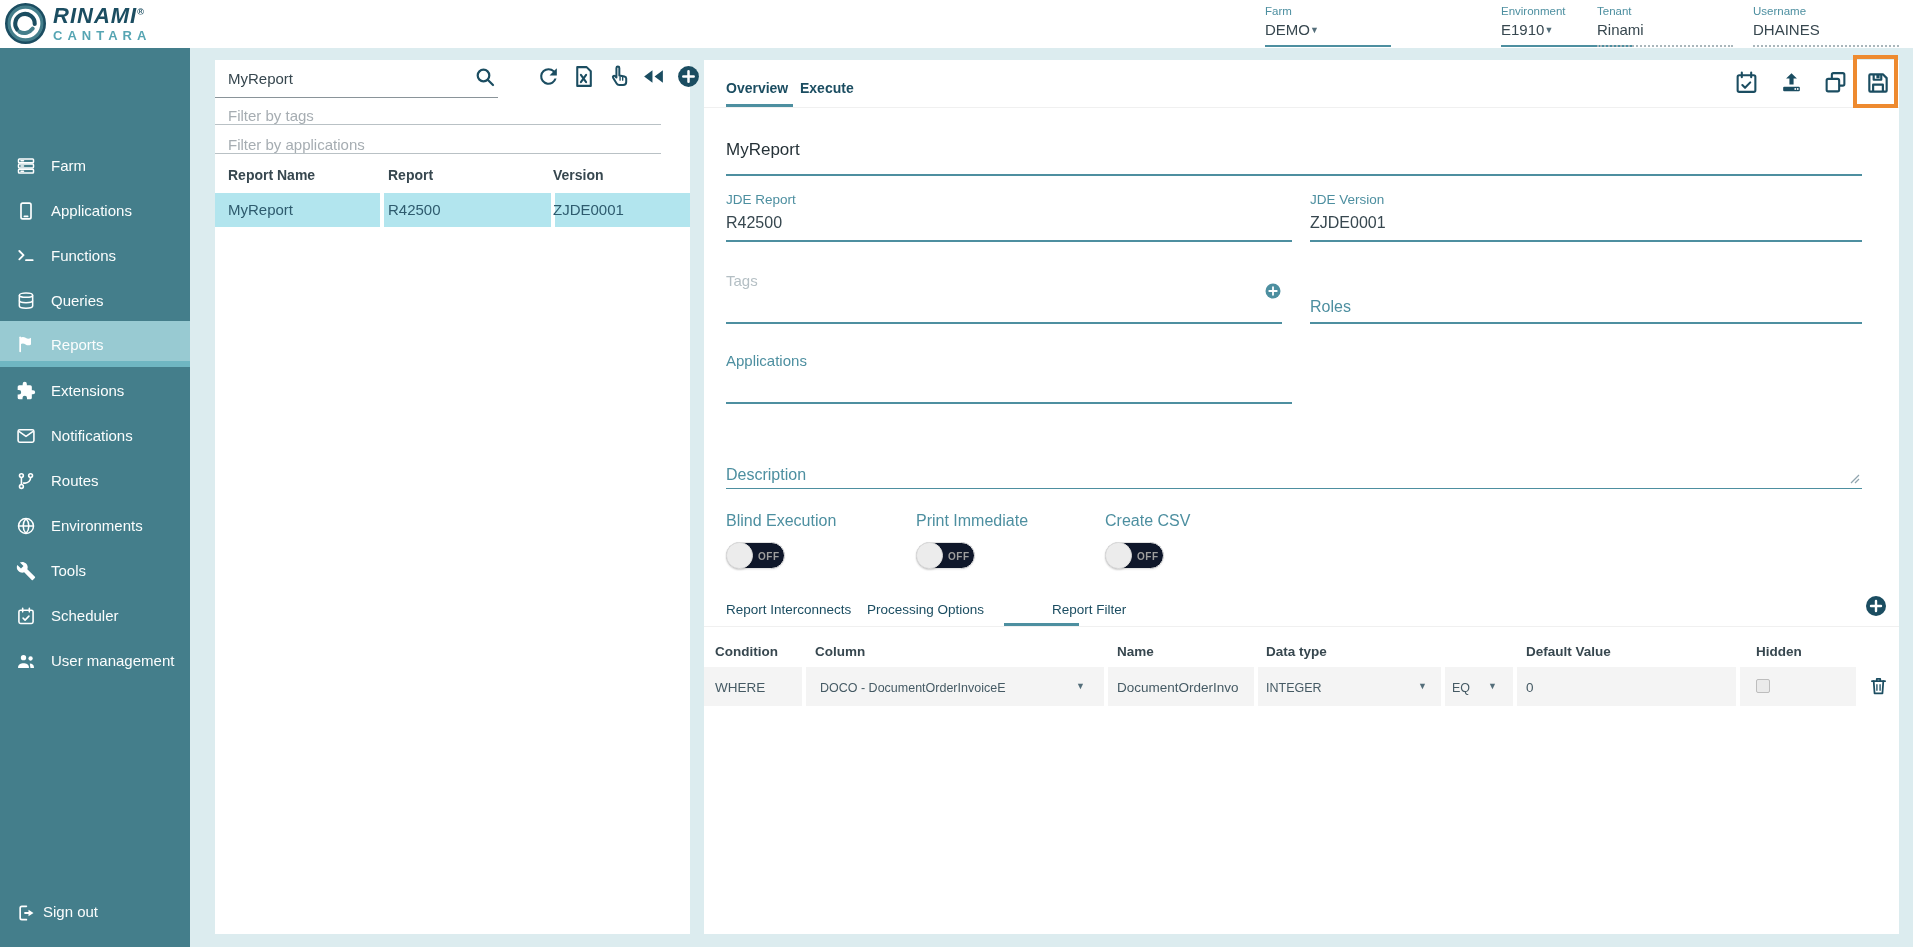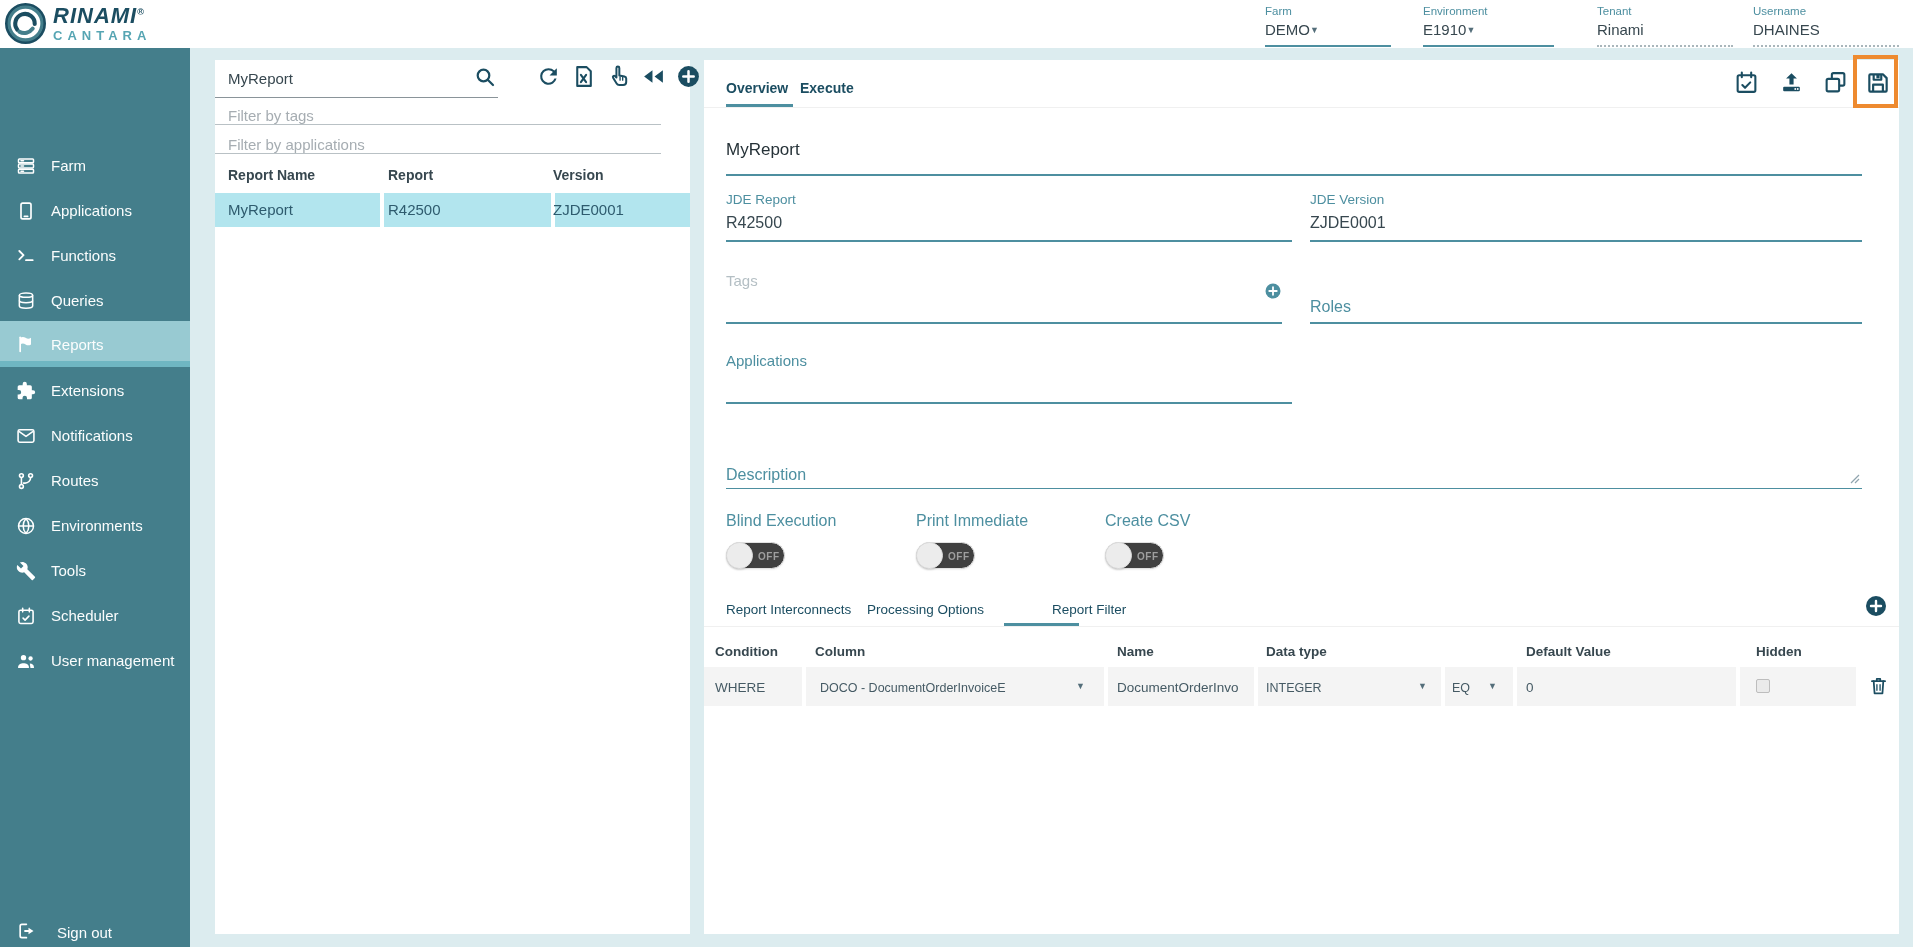--- a/index.html
+++ b/index.html
@@ -19,32 +19,32 @@
   .logo-reg { font-size:9px; color:#1b4d61; vertical-align:super; font-style:normal; }
   .logo-sub { font-size:13px; font-weight:700; color:#56a5b3; letter-spacing:5px; margin-top:2px; }
   .hfield { position:absolute; top:5px; height:42px; }
   .hfield .hlabel { font-size:11.5px; color:#4d8fa0; }
   .hfield .hvalue-row { display:flex; align-items:center; justify-content:flex-start; margin-top:4px; padding-bottom:3px; }
   .hfield .hvalue { font-size:15px; color:#37474f; }
   .hfield.select { border-bottom:2px solid #4d8fa0; }
   .hfield.readonly { border-bottom:2px dotted #a9b6bb; }
   .caret { font-size:9px; color:#546e7a; }
   .hf-farm { left:1265px; width:126px; }
-  .hf-env  { left:1423px; width:131px; }
+  .hf-env  { left:1501px; width:131px; }
   .hf-tenant { left:1597px; width:136px; }
   .hf-user { left:1753px; width:146px; }
 
   
   .sidebar { position:absolute; left:0; top:48px; bottom:0; width:190px; background:#447e8b; z-index:4; }
   .nav-item { position:absolute; left:0; width:190px; height:45px; display:flex; align-items:center; gap:15px;
               padding-left:16px; color:#fbfdfd; font-size:15px; cursor:pointer; }
   .nav-item .nicon { width:20px; height:20px; flex:0 0 20px; }
   .nav-item.active { background:#98cad2; height:46px; }
   .nav-item.active::after { content:""; position:absolute; left:0; right:0; bottom:0; height:6px; background:#6fb6c2; }
-  .signout { position:absolute; left:0; bottom:6px; width:190px; height:38px; display:flex; align-items:flex-end; gap:21px;
+  .signout { position:absolute; left:0; bottom:6px; width:190px; height:38px; display:flex; align-items:flex-start; gap:7px;
              padding-left:16px; color:#fbfdfd; font-size:15px; cursor:pointer; }
 
   
   .mid-panel { position:absolute; left:215px; top:60px; width:475px; height:874px; background:#fff; }
   .search-text { position:absolute; left:13px; top:10px; font-size:15px; color:#37474f; }
   .search-underline { position:absolute; left:0; top:37px; width:283px; height:1px; background:#8a9499; }
   .search-icon { position:absolute; left:258px; top:5px; }
   .mid-tools { position:absolute; left:320px; top:3px; display:flex; align-items:center; gap:8px; }
   .tool-btn { width:27px; height:27px; display:flex; align-items:center; justify-content:center; cursor:pointer; }
   .filter-input { position:absolute; left:13px; font-size:15px; color:#a6adb2; }
@@ -86,21 +86,21 @@
   .lbl-apps { position:absolute; left:22px; top:292px; font-size:15px; }
   .ul-apps { left:22px; top:342px; width:566px; }
   .lbl-desc { position:absolute; left:22px; top:406px; font-size:16px; }
   .ul-desc { left:22px; top:428px; width:1136px; height:1px; }
   .resize-handle { position:absolute; left:1146px; top:414px; }
 
   .toggle-group { position:absolute; top:452px; }
   .tg1 { left:22px; } .tg2 { left:212px; } .tg3 { left:401px; }
   .toggle-label { font-size:16px; color:#4d8fa0; }
   .pill { position:relative; margin-top:12px; width:59px; height:27px; border:1px solid #e2e2e2; border-radius:14px;
-          background:#404040; box-shadow:0 1px 2px rgba(0,0,0,.06); cursor:pointer; }
+          background:#0f172a; box-shadow:0 1px 2px rgba(0,0,0,.06); cursor:pointer; }
   .knob { position:absolute; left:-1px; top:-1px; width:27px; height:27px; border-radius:50%;
           background:#ececec; border:1px solid #dcdcdc; box-shadow:0 1px 2px rgba(0,0,0,.15); }
   .pill-state { position:absolute; left:31px; top:8px; font-size:10px; font-weight:700; color:#9e9e9e; letter-spacing:.5px; }
 
   .subtab { position:absolute; top:542px; font-size:13.5px; font-weight:400; color:#1b4d61; cursor:pointer; }
   .st1 { left:22px; } .st2 { left:163px; } .st3 { left:300px;padding-left:48px; }
   .subtab-underline { position:absolute; left:300px; top:563px; width:75px; height:3px; background:#4d8fa0; }
   .subtab-hairline { position:absolute; left:0; top:566px; width:1195px; height:1px; background:#f0f0f0; }
   .add-row-btn { position:absolute; left:1160px; top:534px; cursor:pointer; }
 

